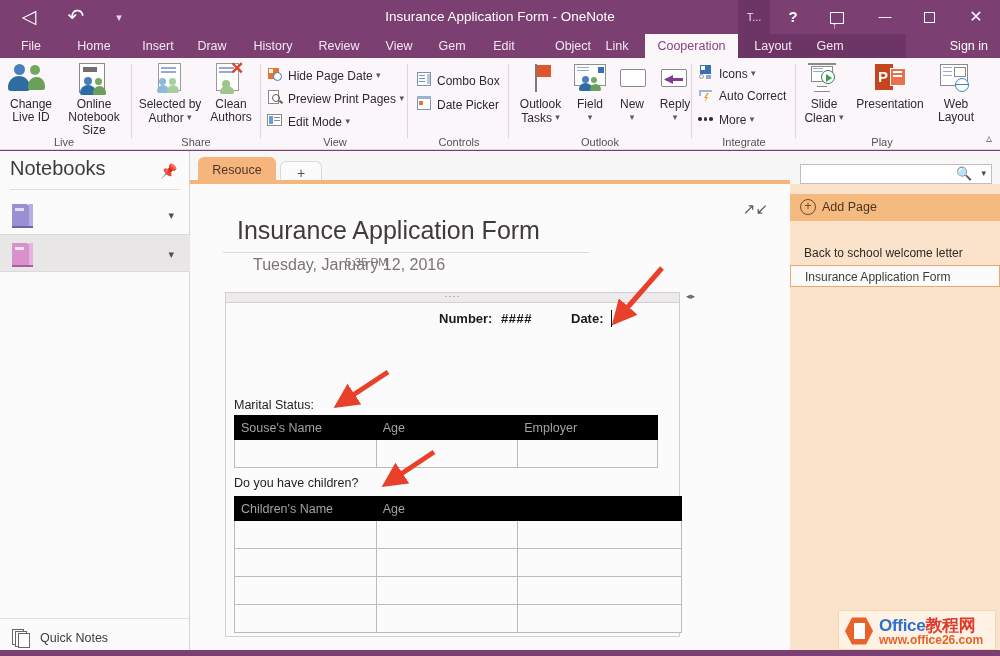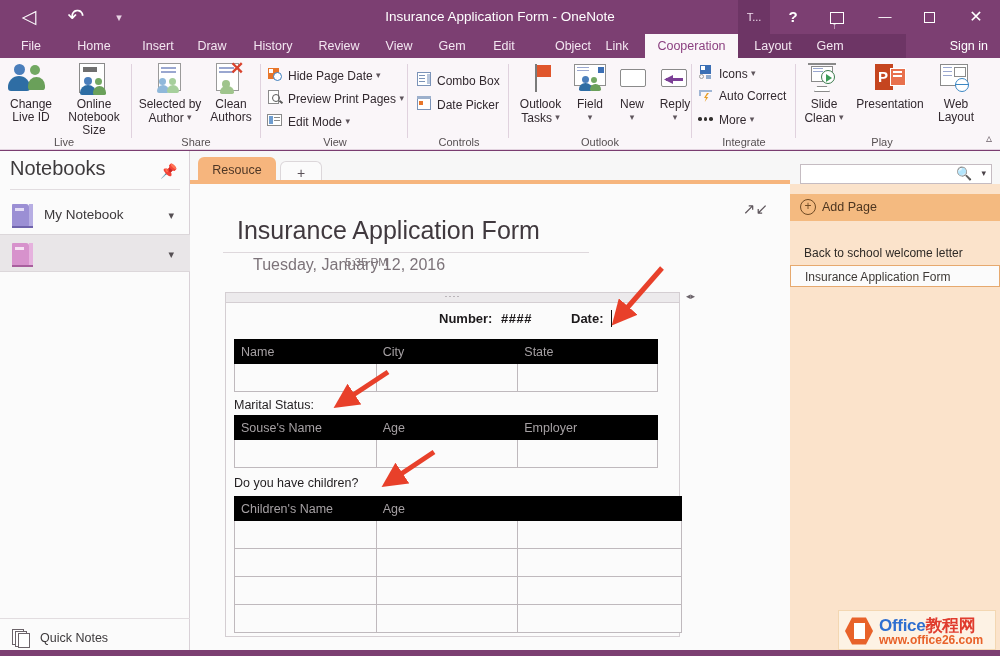--- a/index.html
+++ b/index.html
@@ -527,21 +527,20 @@
     </div>
     <div class="lp-divider"></div>
 
     <div class="nb-item" style="top:45px;">
       <span class="nb-icon">
         <span style="position:absolute; left:0; top:0; width:17px; height:24px; background:#9b8fd4; border-radius:1px 3px 3px 1px;"></span>
         <span style="position:absolute; left:3px; top:4px; width:9px; height:3px; background:#e3ddf5;"></span>
         <span style="position:absolute; left:17px; top:0; width:4px; height:24px; background:#b7aee3;"></span>
         <span style="position:absolute; left:0; top:22px; width:21px; height:2px; background:#6f63ac;"></span>
       </span>
-      <span class="nb-label">My Notebook</span>
       <span class="nb-chev">▾</span>
     </div>
 
     <div class="nb-item selected" style="top:83px;">
       <span class="nb-icon">
         <span style="position:absolute; left:0; top:0; width:17px; height:24px; background:#d792cc; border-radius:1px 3px 3px 1px;"></span>
         <span style="position:absolute; left:3px; top:4px; width:9px; height:3px; background:#f6e2f3;"></span>
         <span style="position:absolute; left:17px; top:0; width:4px; height:24px; background:#e6b2de;"></span>
         <span style="position:absolute; left:0; top:22px; width:21px; height:2px; background:#a85f9d;"></span>
       </span>
@@ -589,34 +588,20 @@
       <div class="note-handle">····</div>
       <div class="note-resize">◂▸</div>
 
       <div class="numline">
         <span class="nl-number">Number:</span>
         <span class="nl-hash">####</span>
         <span class="nl-date">Date:</span>
         <span class="caret-bar"></span>
       </div>
 
-      <table class="ftable" style="left:8px; top:46px; width:424px;">
-        <tbody>
-            <tr class="hdr">
-          <td style="width:142px;">Name</td>
-          <td style="width:142px;">City</td>
-          <td style="width:140px;">State</td>
-        </tr>
-        <tr>
-          <td class="empty"></td>
-          <td class="empty"></td>
-          <td class="empty"></td>
-        </tr>
-      </tbody>
-        </table>
 
       <div class="qlabel" style="left:8px; top:105px;">Marital Status:</div>
 
       <table class="ftable" style="left:8px; top:122px; width:424px;">
         <tbody>
             <tr class="hdr">
           <td style="width:142px;">Souse's Name</td>
           <td style="width:142px;">Age</td>
           <td style="width:140px;">Employer</td>
         </tr>

